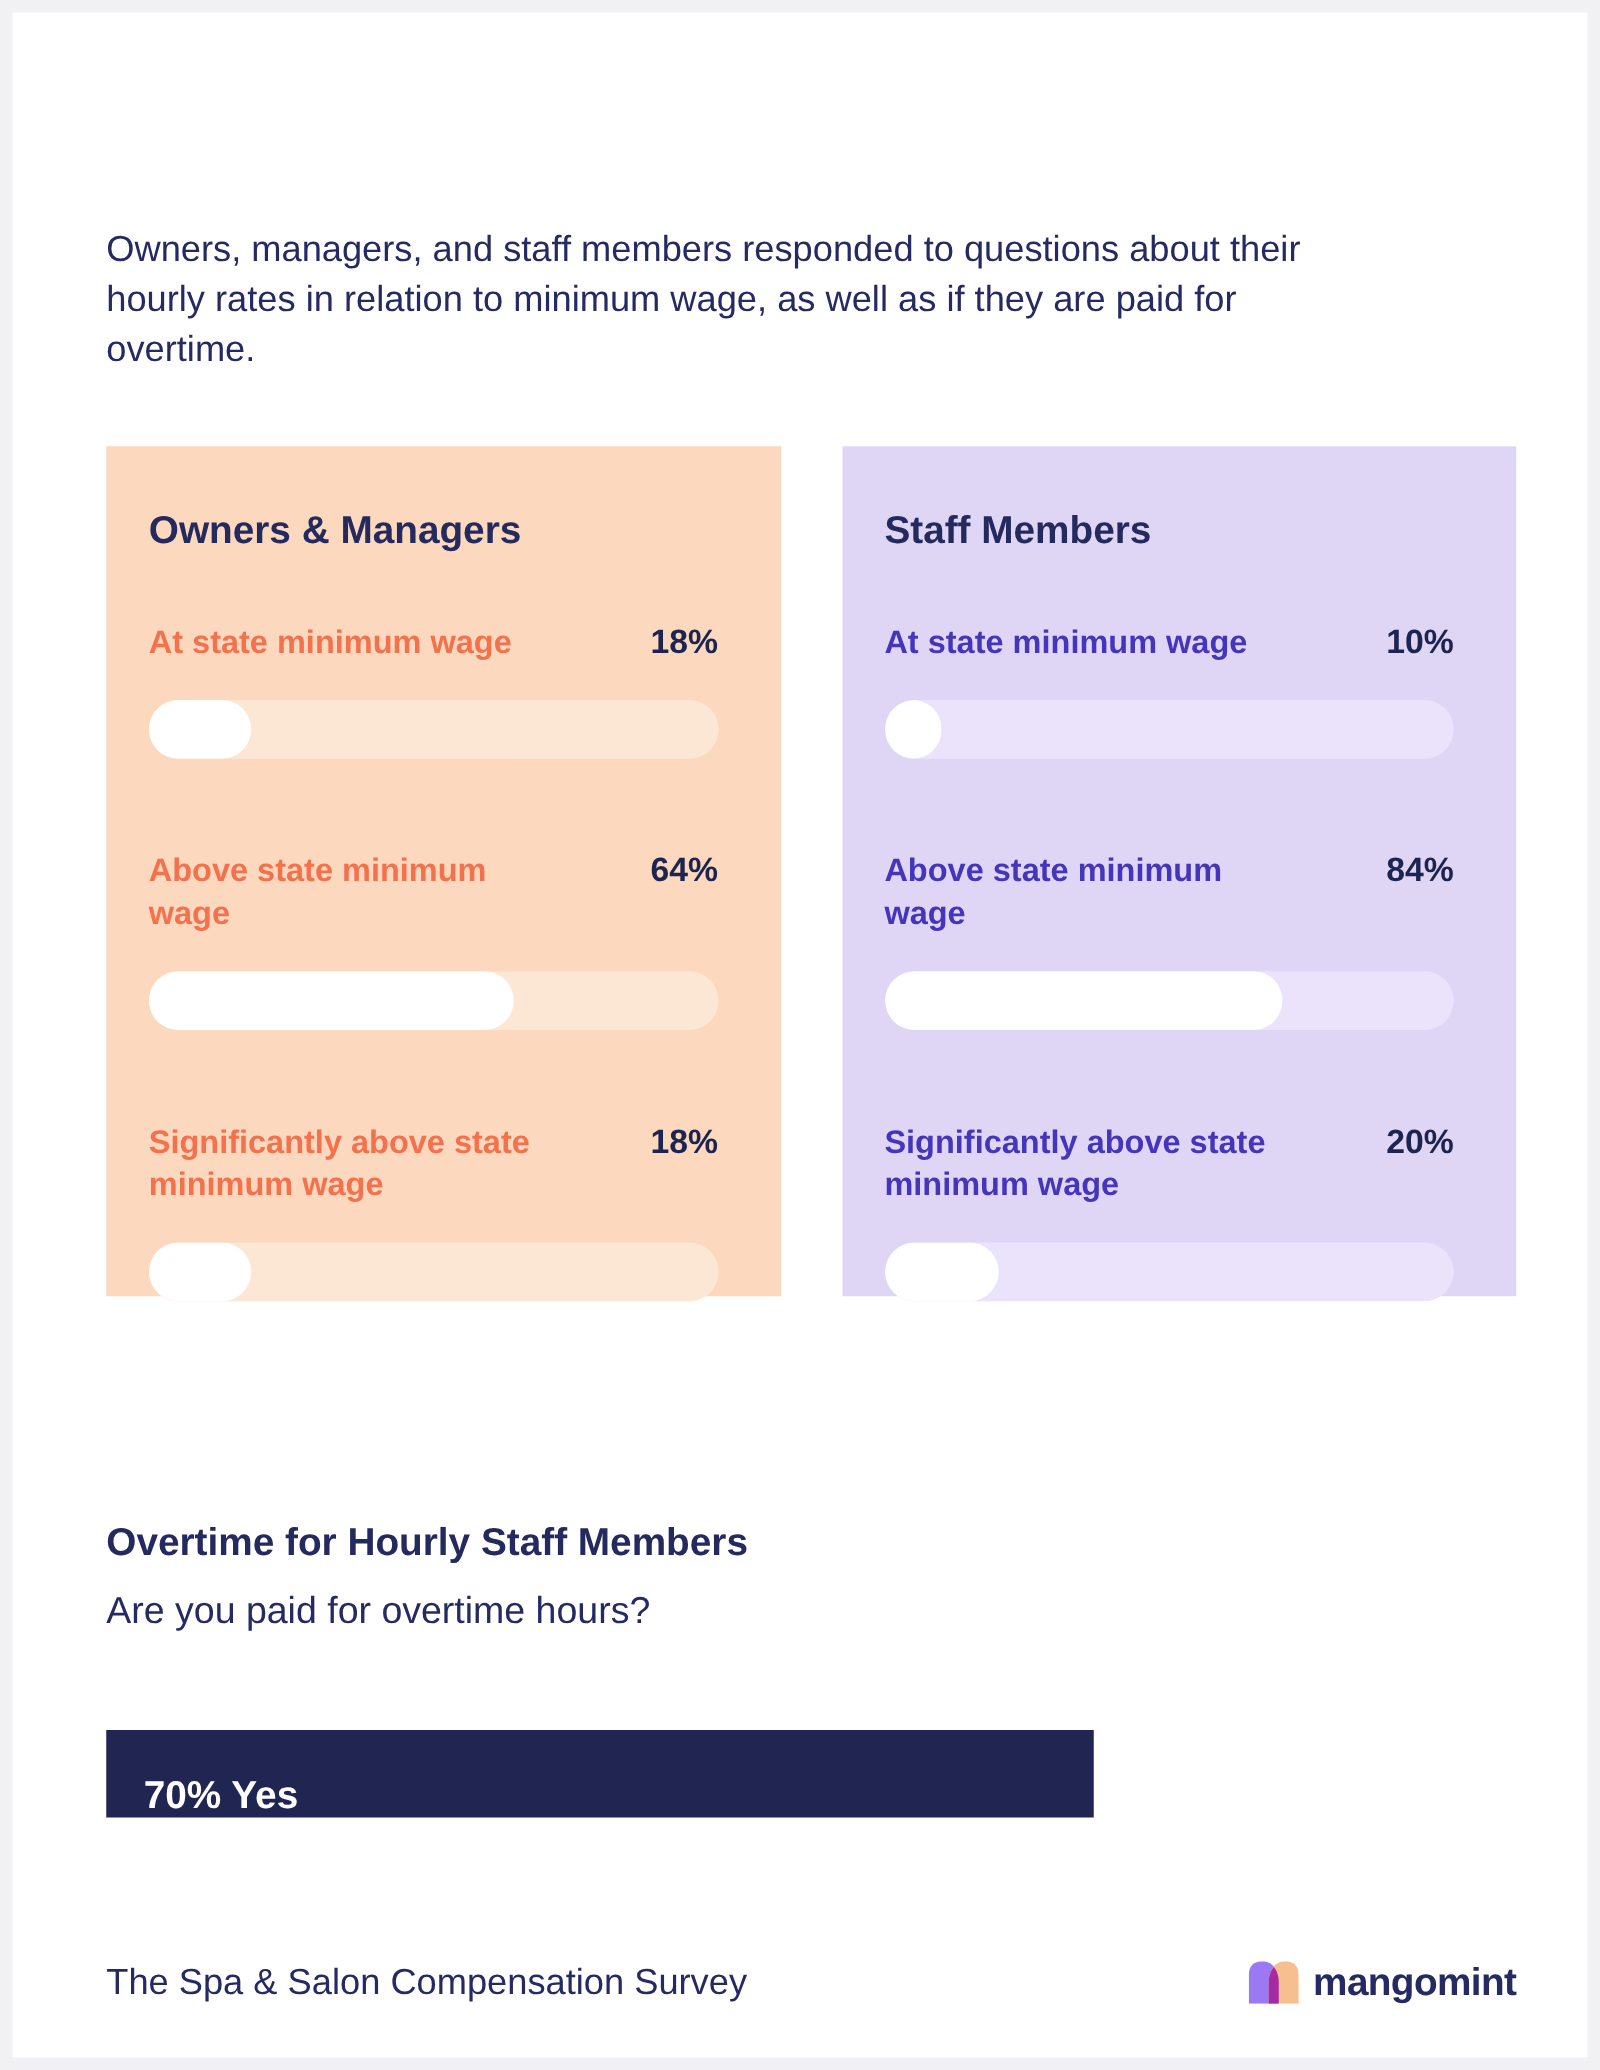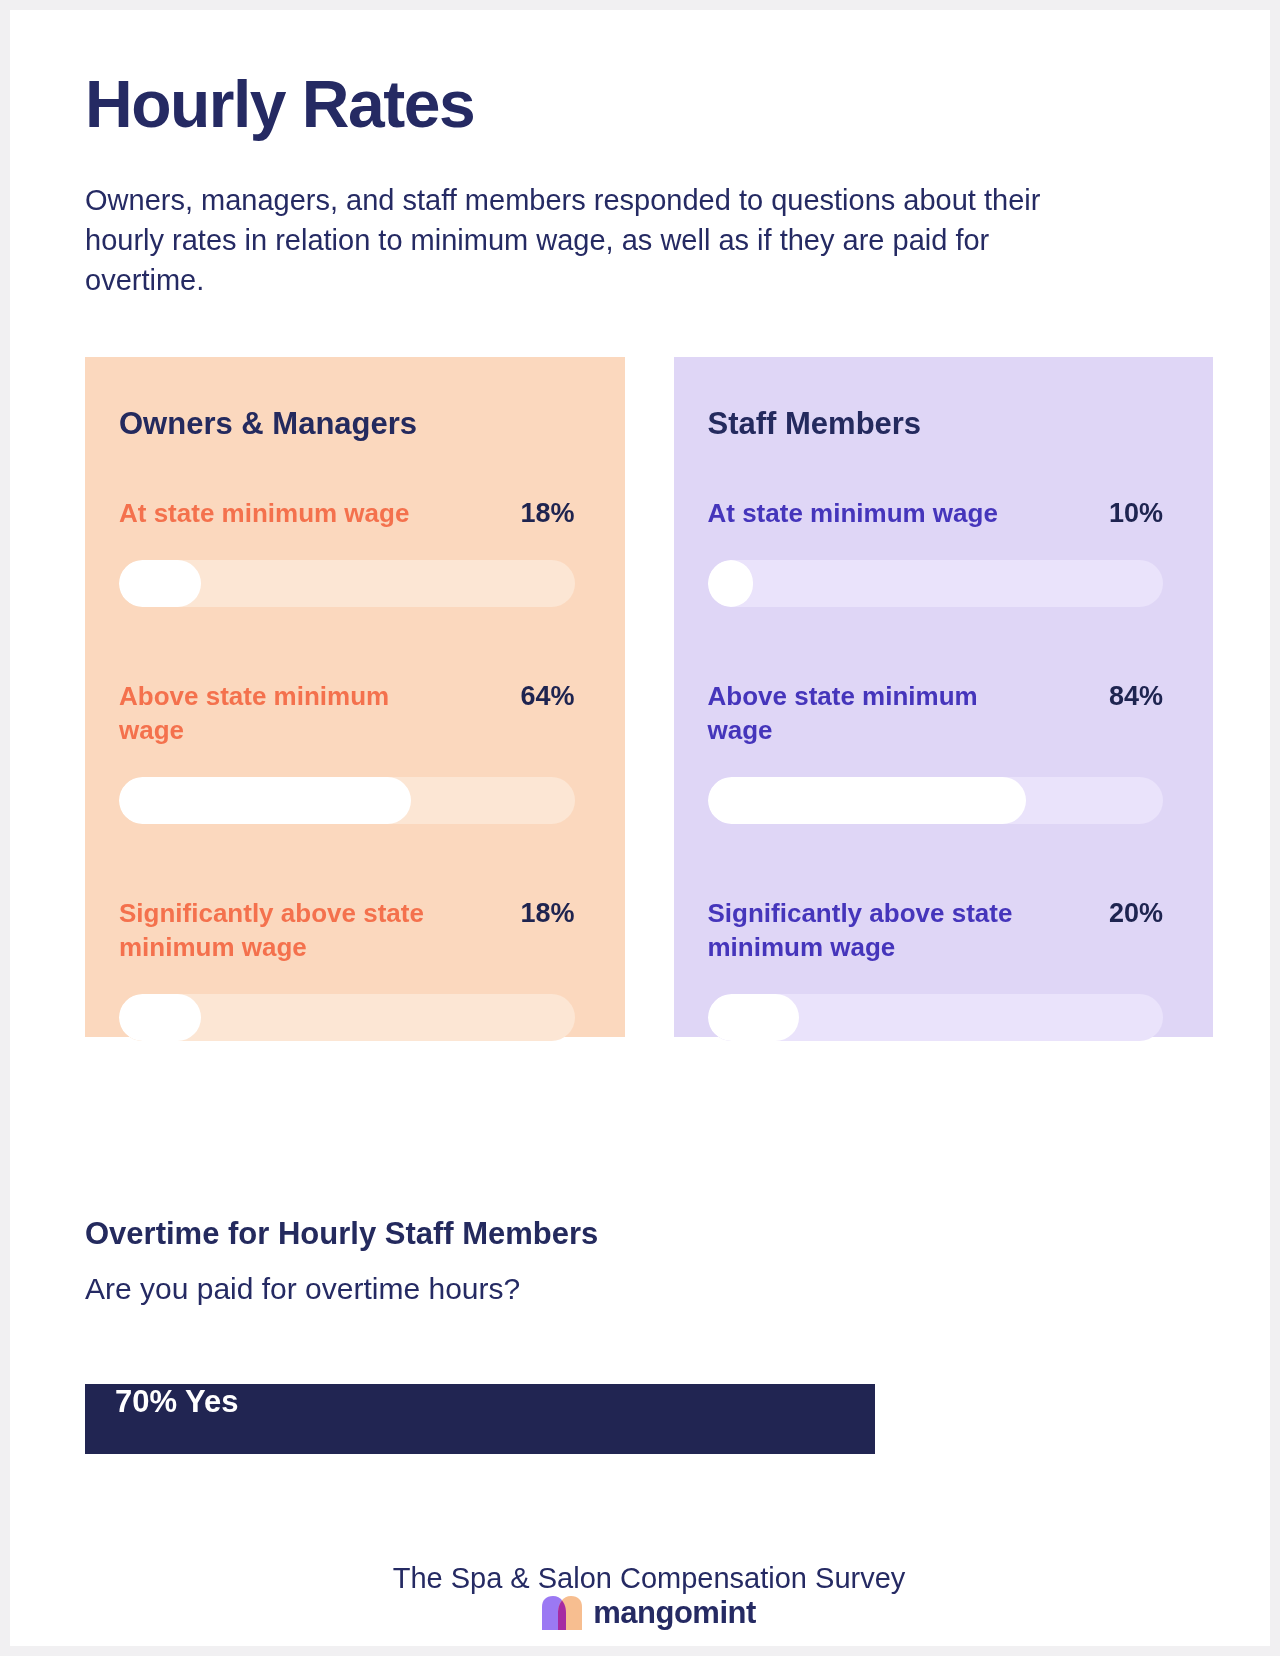--- a/index.html
+++ b/index.html
@@ -69,46 +69,45 @@
   }
   .overtime-question {
     position:absolute; left:75px; top:1262px;
     font-size:30px; font-weight:400; color:#252A63;
   }
   .overtime-bar {
     position:absolute; left:75px; top:1374px; width:1128px; height:70px;
     display:flex;
   }
   .seg {
-    height:100%; display:flex; align-items:flex-start;
+    height:100%; display:flex; align-items:flex-end;
     padding-left:30px;
   }
   .seg span {
     color:#ffffff; font-size:31px; font-weight:700; white-space:nowrap;
   }
 
   .footer {
     position:absolute; left:75px; top:1552px; width:1128px; height:48px;
-    display:flex; justify-content:space-between; align-items:center;flex-direction:column;
+    display:flex; justify-content:space-between; align-items:center;
   }
   .survey-name {
     font-size:29px; font-weight:400; color:#252A63;
   }
   .brand { display:flex; align-items:center; gap:11px; }
   .brand-word {
     font-size:31px; font-weight:700; color:#252A63; letter-spacing:-0.5px;
   }
 </style>
 </head>
 <body>
 
 <div class="page">
   <div class="card">
 
-    <h1 class="page-title">Hourly Rates</h1>
 
     <p class="intro">Owners, managers, and staff members responded to questions about their hourly rates in relation to minimum wage, as well as if they are paid for overtime.</p>
 
     <div class="panels">
 
       <section class="panel" style="background-color: rgb(251, 216, 190);">
         <h2>Owners &amp; Managers</h2>
 
         <div class="stat">
           <div class="stat-head">

